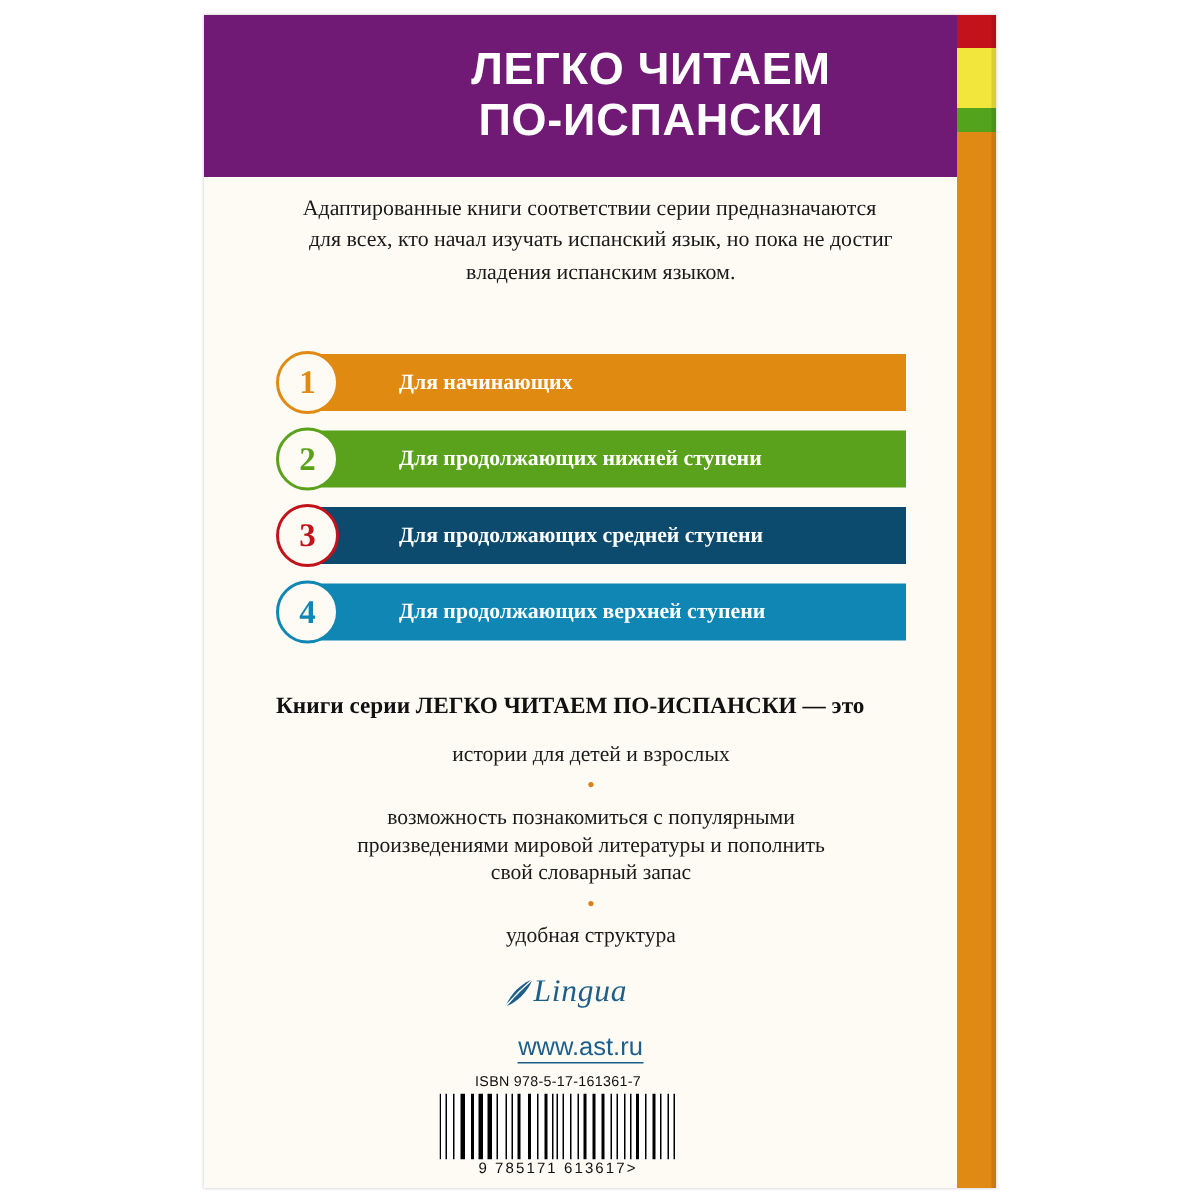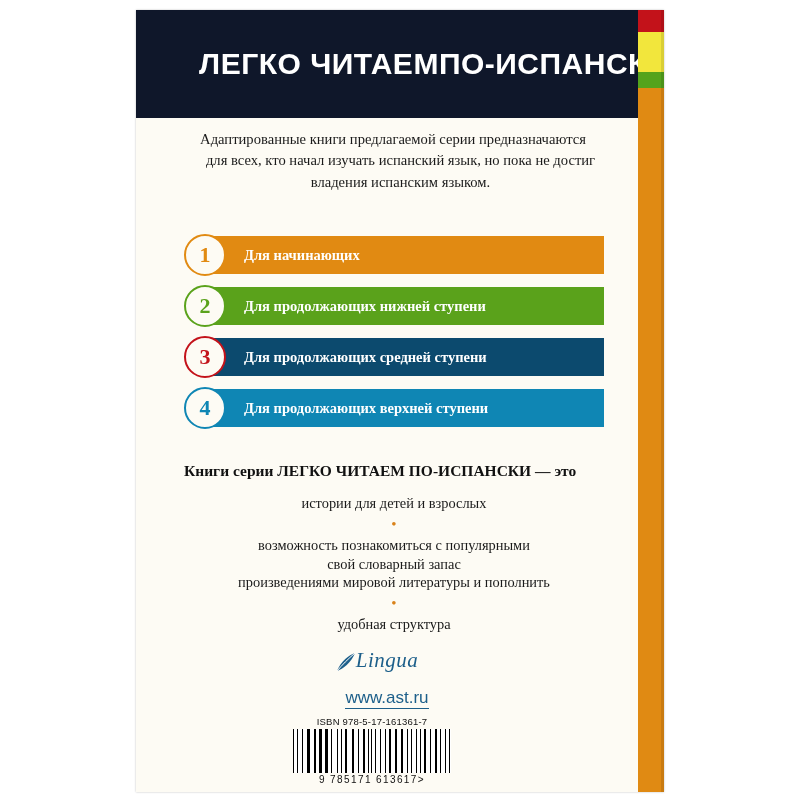--- a/index.html
+++ b/index.html
@@ -63,24 +63,24 @@
     width: 502px;
     height: 782px;
   }
 
   
   #title-band {
     position: absolute;
     left: 0; top: 0;
     width: 596px;
     height: 108px;
-    background: #0f172a;
+    background: #701a75;
     color: #ffffff;
     display: flex;
-    flex-direction: row;
+    flex-direction: column;
     align-items: center;
     justify-content: center;
   }
   #title-band .line {
     font-family: "Liberation Sans", sans-serif;
     font-weight: bold;
     font-size: 30px;
     letter-spacing: 0.5px;
     line-height: 1.14;
     text-align: center;
@@ -119,21 +119,21 @@
     right: 0;
     height: 38px;
     display: flex;
     align-items: center;
   }
   .level .bar-label {
     font-family: "Liberation Serif", serif;
     font-weight: bold;
     font-size: 14.5px;
     color: #ffffff;
-    padding-left: 40px;
+    padding-left: 62px;
   }
   .level .circle {
     position: absolute;
     left: 0;
     top: -2px;
     width: 42px;
     height: 42px;
     border-radius: 50%;
     background: #fdfbf4;
     border: 2.5px solid #000;
@@ -274,21 +274,21 @@
   <div id="cover">
 
     <div id="content">
 
       <div id="title-band">
         <div class="line">ЛЕГКО ЧИТАЕМ</div>
         <div class="line">ПО-ИСПАНСКИ</div>
       </div>
 
       <div id="intro">
-        <p>Адаптированные книги предлагаемой серии предназначаются</p>
+        <p>Адаптированные книги соответствии серии предназначаются</p>
         <p>для всех, кто начал изучать испанский язык, но пока не достиг</p>
         <p>владения испанским языком.</p>
       </div>
 
       <div id="levels">
 
         <div class="level lvl1">
           <div class="bar">
             <span class="bar-label">Для начинающих</span>
           </div>
@@ -317,22 +317,22 @@
         </div>
 
       </div>
 
       <div id="series-heading">Книги серии ЛЕГКО ЧИТАЕМ ПО-ИСПАНСКИ — это</div>
 
       <div id="features">
         <div class="feat">истории для детей и взрослых</div>
         <div class="dot">•</div>
         <div class="feat">возможность познакомиться с популярными</div>
+        <div class="feat">произведениями мировой литературы и пополнить</div>
         <div class="feat">свой словарный запас</div>
-        <div class="feat">произведениями мировой литературы и пополнить</div>
         <div class="dot">•</div>
         <div class="feat">удобная структура</div>
       </div>
 
       <div id="logo">
         <span class="mark">
           <span class="swoosh">
             <svg width="26" height="26" viewBox="0 0 26 26" aria-hidden="true">
               <path d="M4 22 C10 20 18 14 22 4 C16 6 8 12 4 22 Z" fill="#1d5f8a"></path>
               <path d="M4 22 C9 16 15 10 22 4" stroke="#ffffff" stroke-width="1" fill="none"></path>

